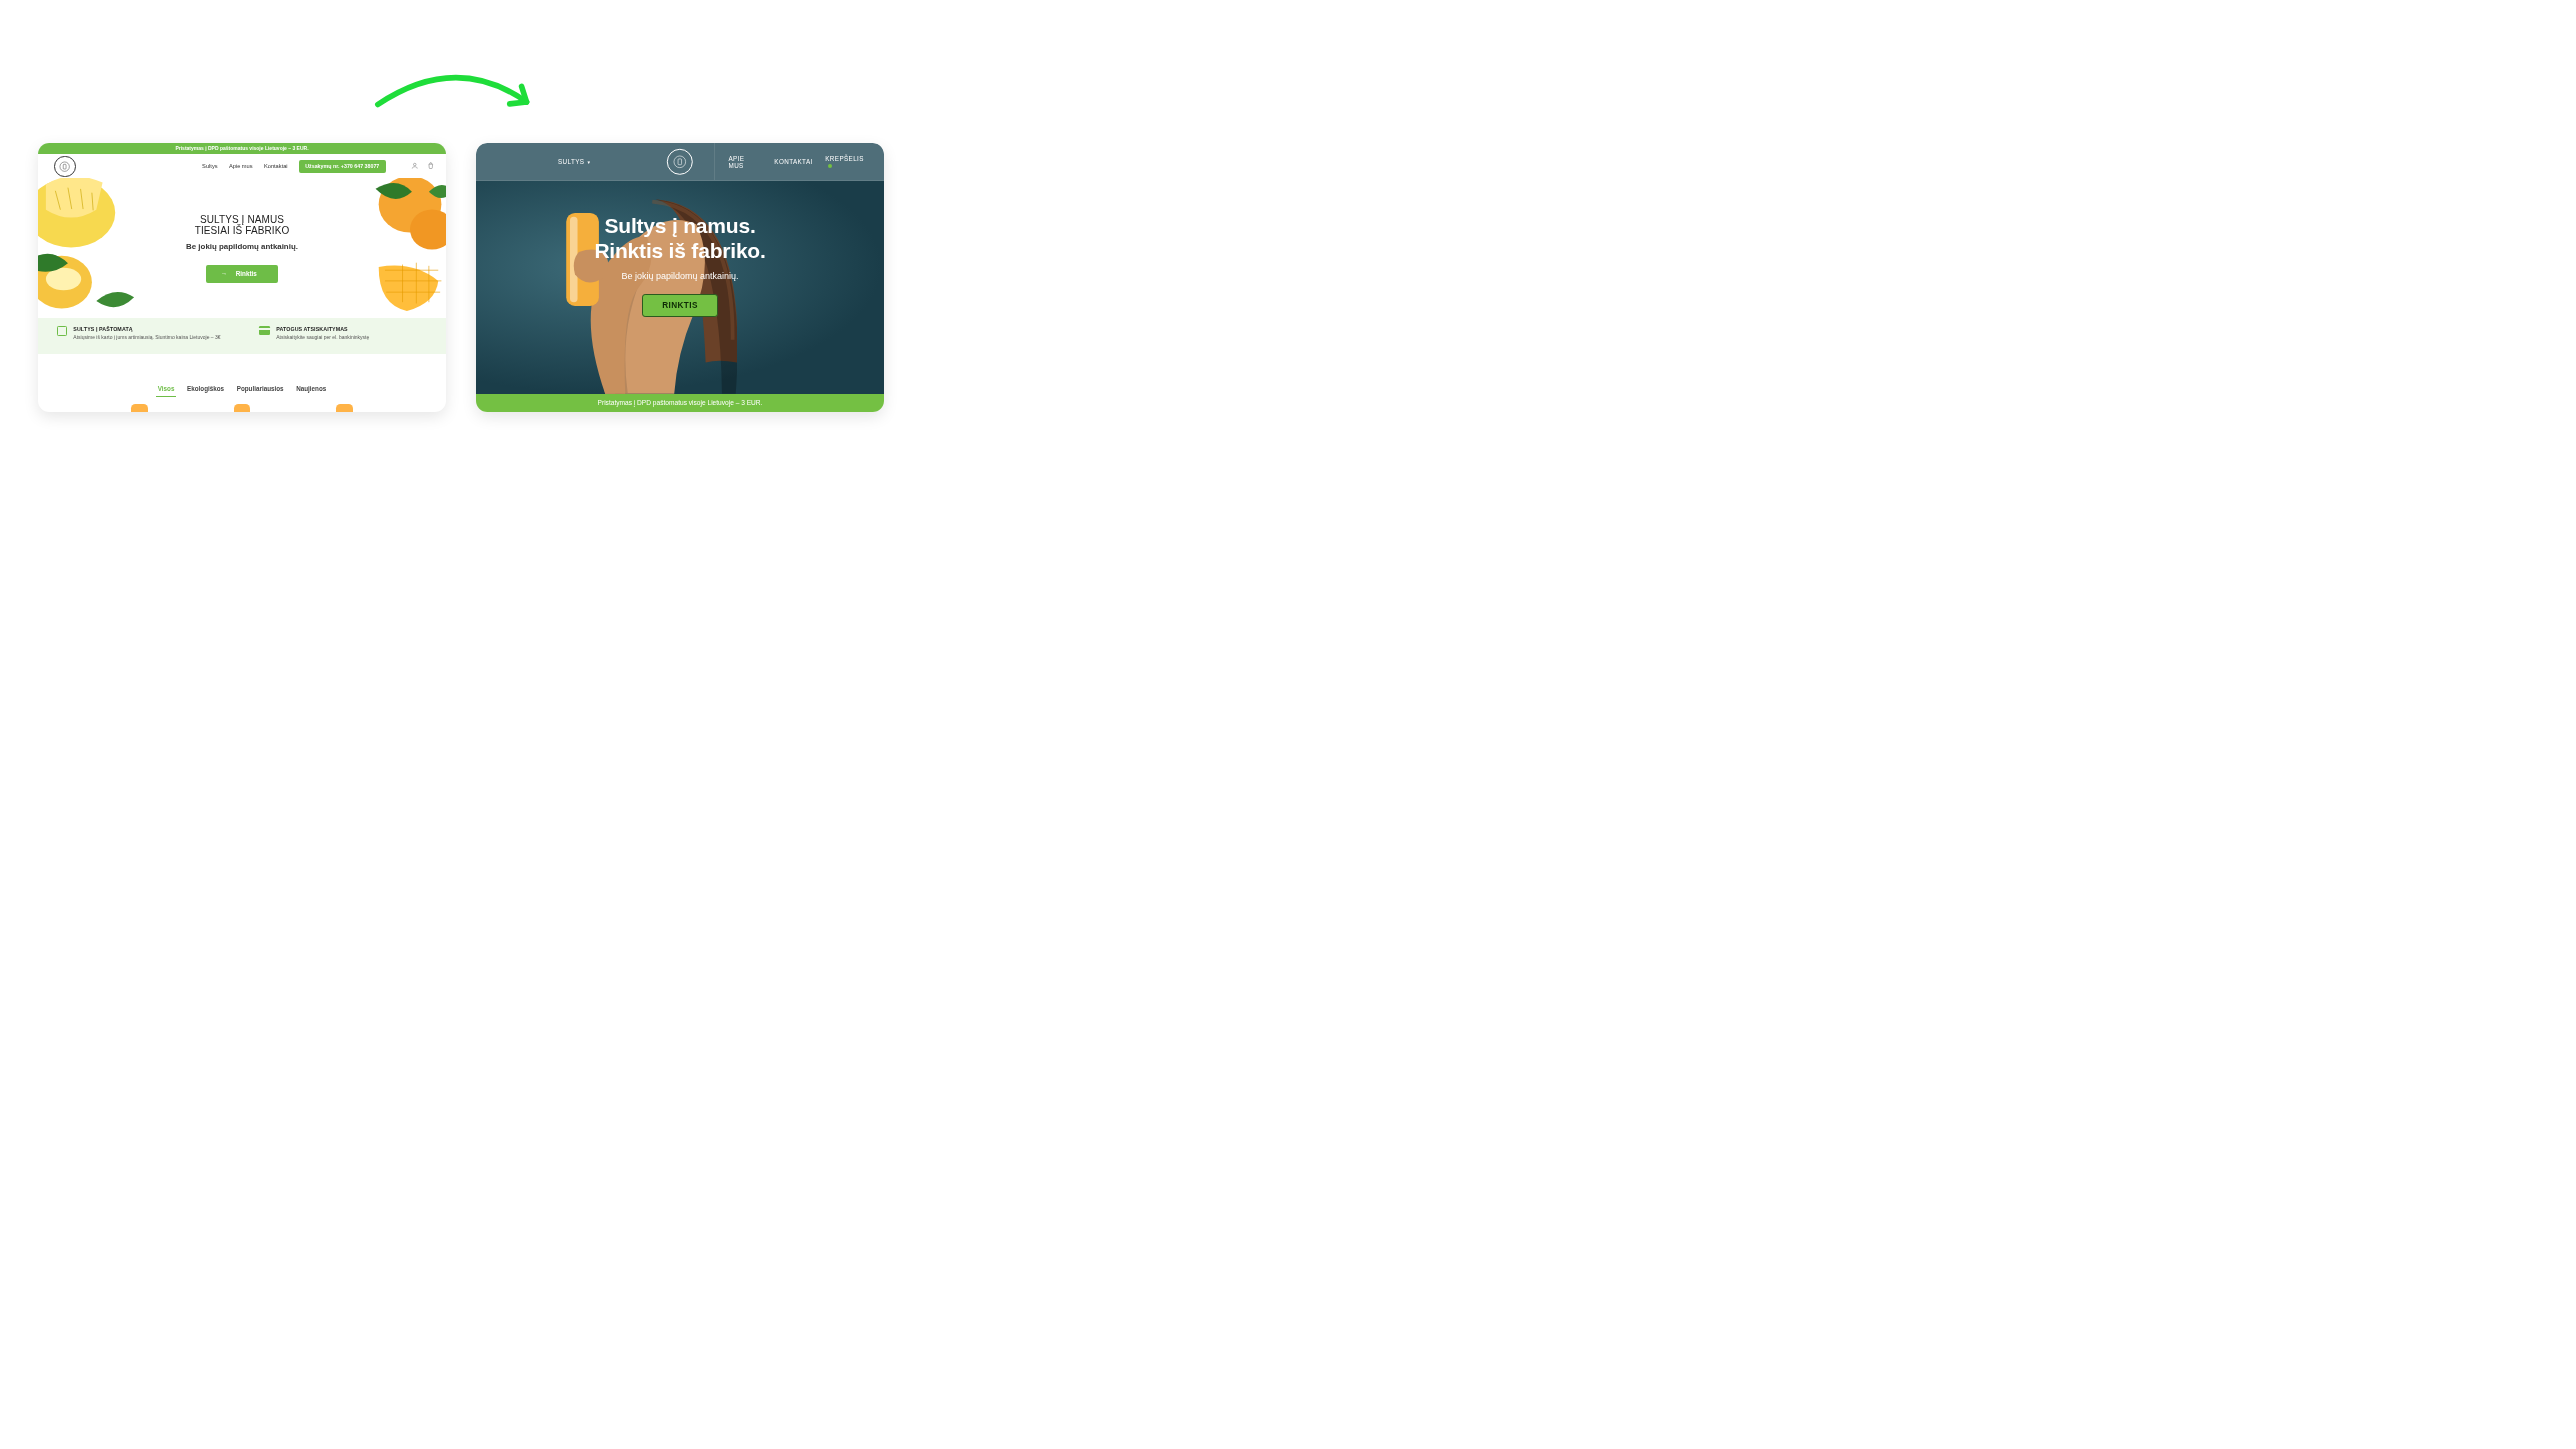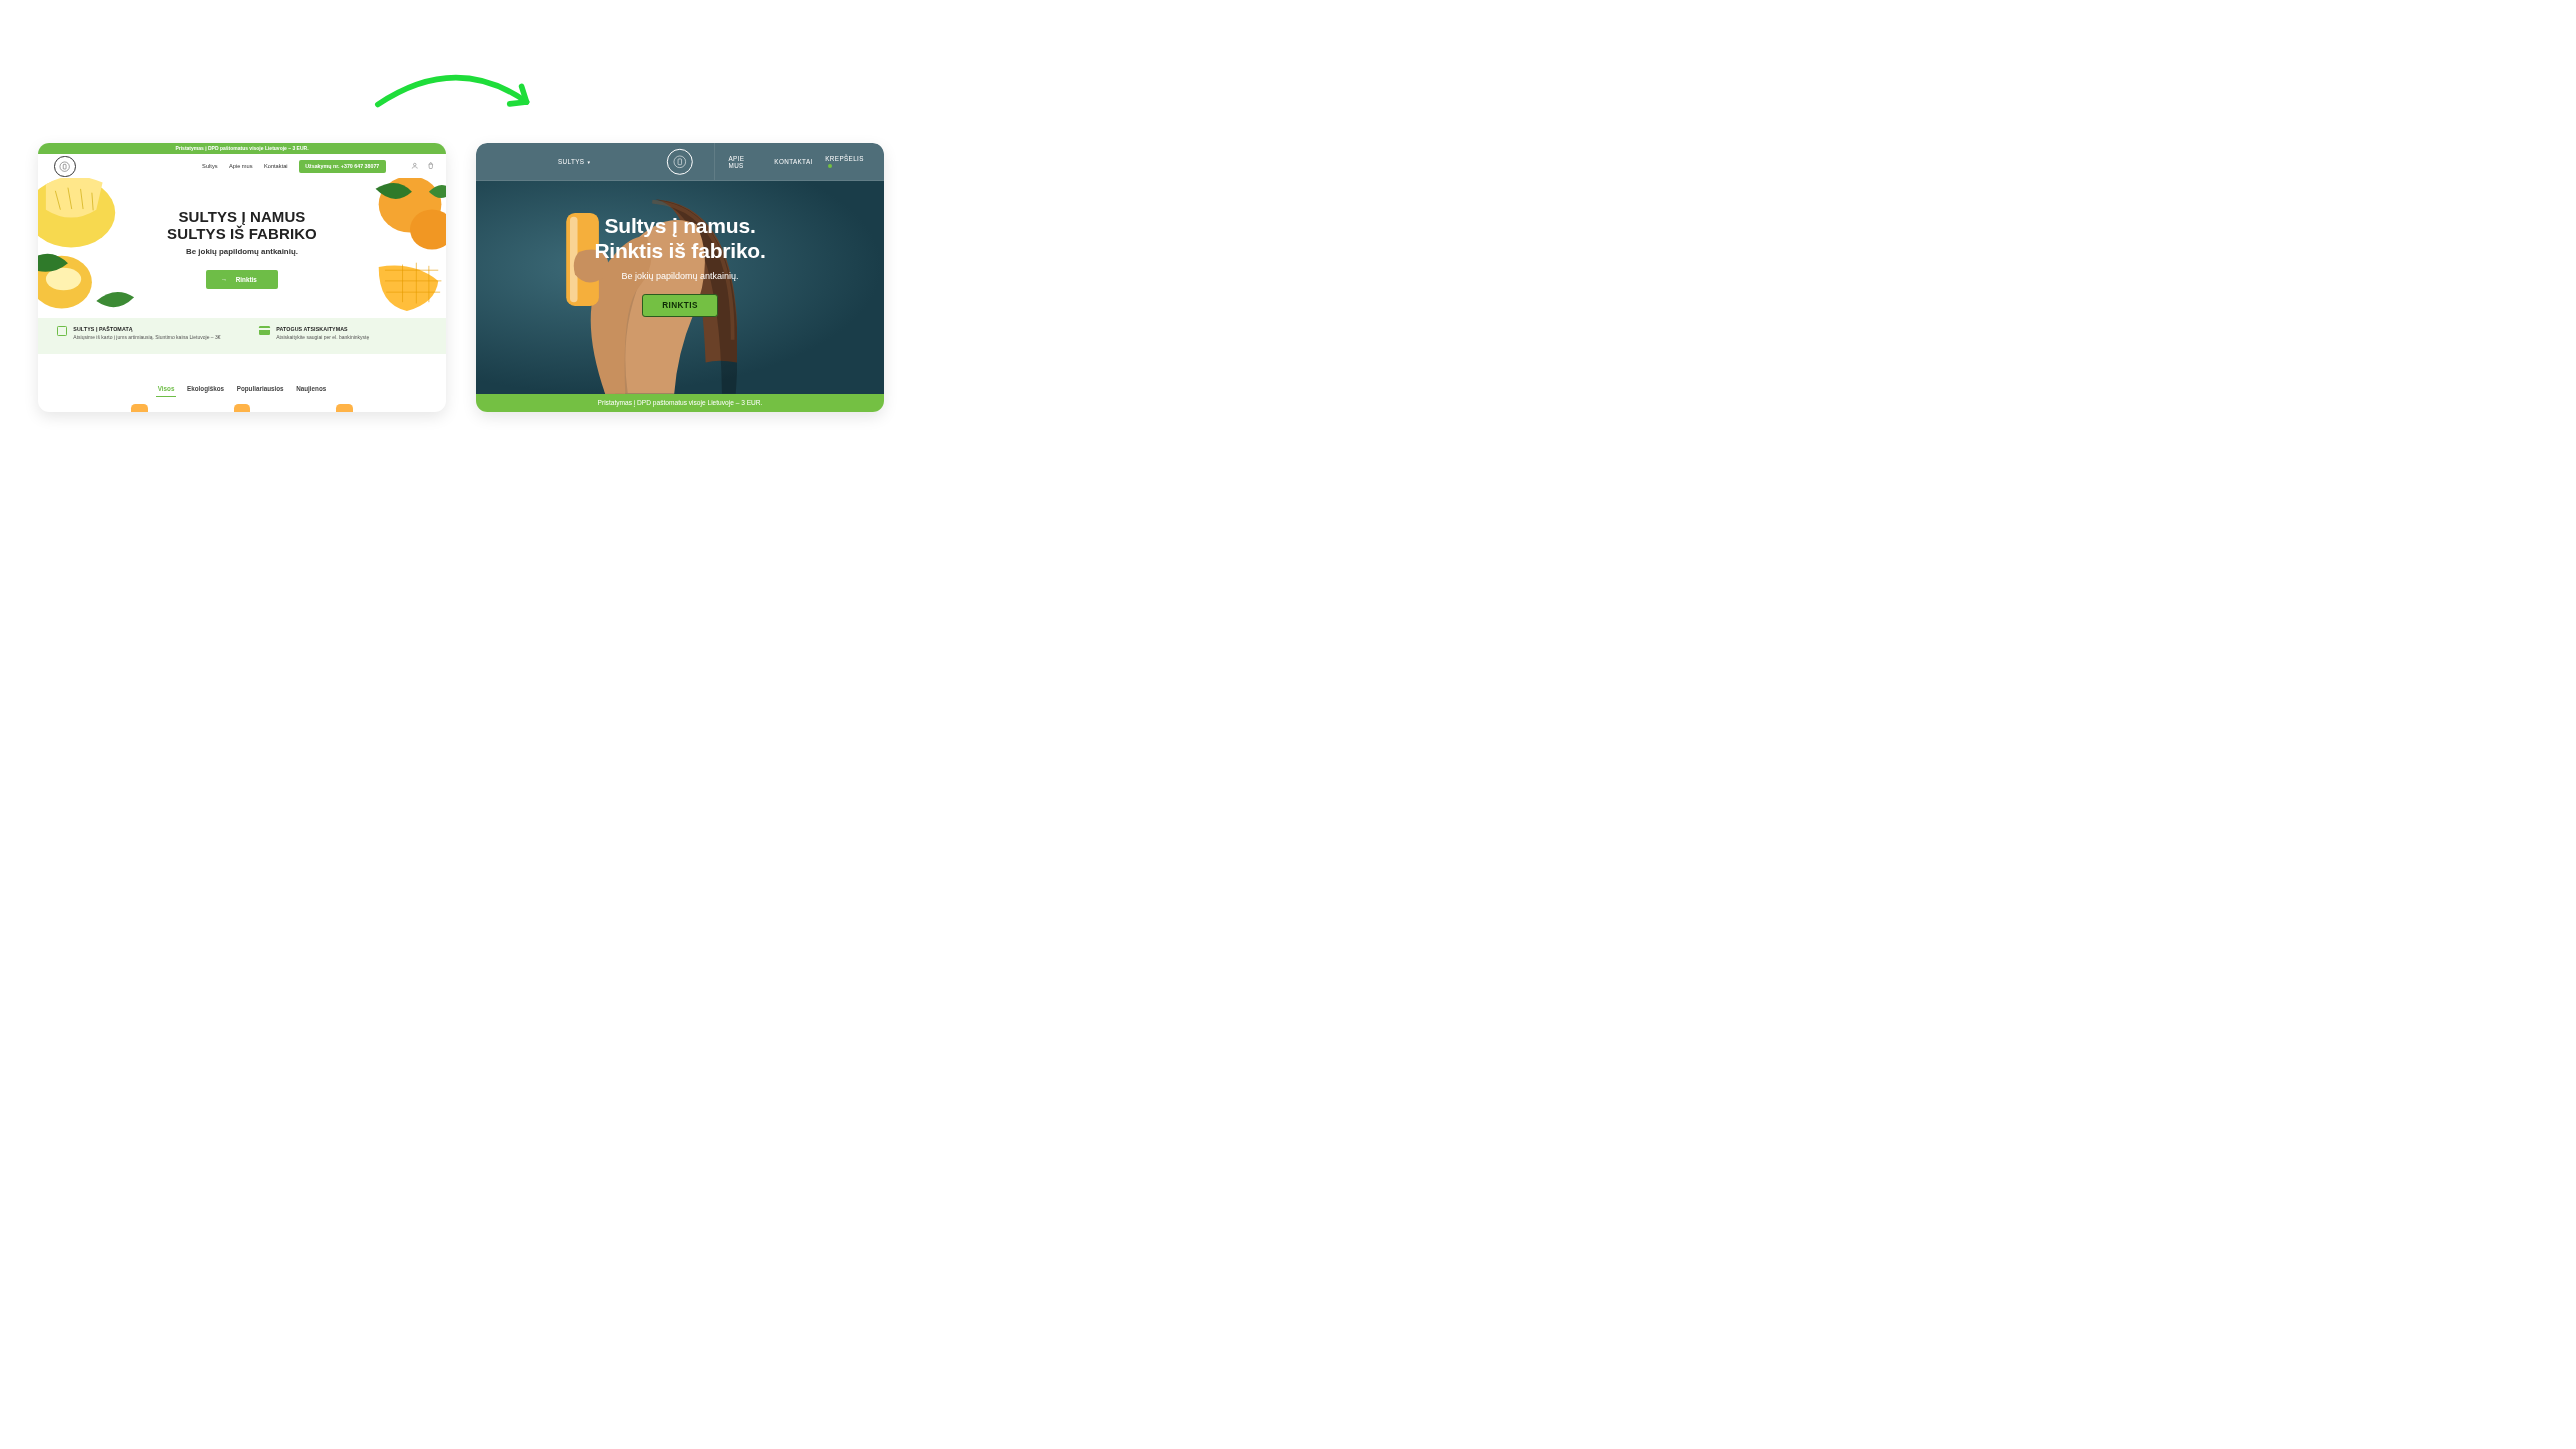--- a/index.html
+++ b/index.html
@@ -73,22 +73,22 @@
 
   .left .hero {
     position: relative;
     height: 140px;
     background: #fff;
     display:flex;flex-direction:column;align-items:center;justify-content:center;
     text-align:center;
     overflow:hidden;
   }
   .left .hero .h {
-    font-size: 15px;
-    font-weight: 700;
+    font-size: 10px;
+    font-weight: 400;
     color: #222;
     line-height: 1.15;
     letter-spacing: 0.1px;
   }
   .left .hero .sub {
     margin-top: 5px;
     font-size: 7.9px;
     font-weight: 700;
     color: #333;
   }
@@ -283,21 +283,21 @@
       <ellipse cx="145" cy="90" rx="35" ry="32" fill="#f19723"></ellipse>
       <path d="M55 25 q35 -20 58 5 q-28 25 -58 -5z" fill="#2f7a2a"></path>
       <path d="M140 30 q22 -22 38 0 q-18 20 -38 0z" fill="#3c8a34"></path>
       <path d="M60 150 q55 -10 95 22 q-4 35 -50 48 q-45 -10 -45 -70z" fill="#ffbe3b"></path>
       <g stroke="#e69b00" stroke-width="1" fill="none">
         <path d="M70 155 h85 M70 172 h90 M72 190 h86 M98 146 v60 M120 143 v65 M140 148 v58"></path>
       </g>
     </svg>
 
     <div class="h">SULTYS Į NAMUS</div>
-    <div class="h">SULTYS IŠ FABRIKO</div>
+    <div class="h">TIESIAI IŠ FABRIKO</div>
     <div class="sub">Be jokių papildomų antkainių.</div>
     <div class="cta">Rinktis</div>
   </div>
 
   <div class="features">
     <div class="f">
       <div class="ficon"></div>
       <div>
         <div class="ft">SULTYS Į PAŠTOMATĄ</div>
         <div class="fd">Atsiųsime iš karto į jums artimiausią. Siuntimo kaina Lietuvoje – 3€</div>

